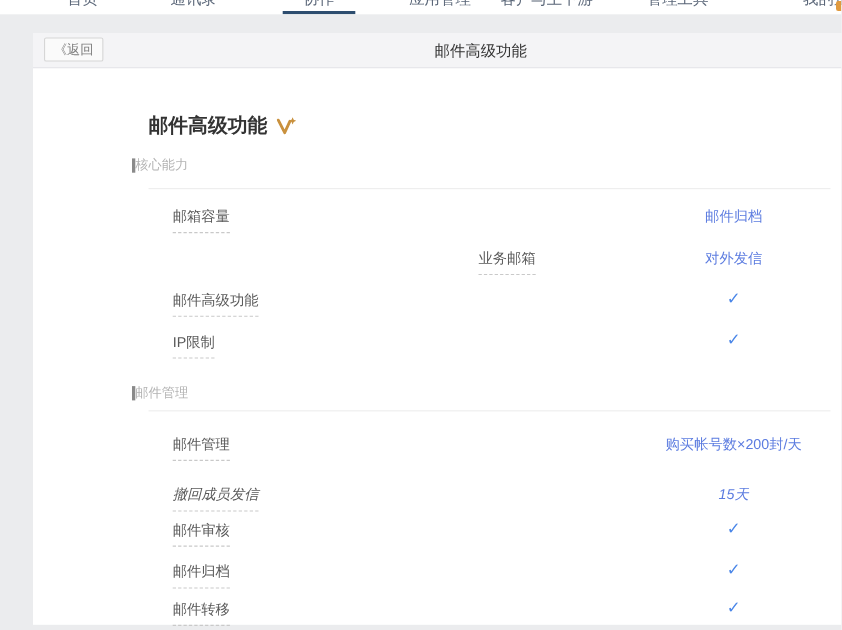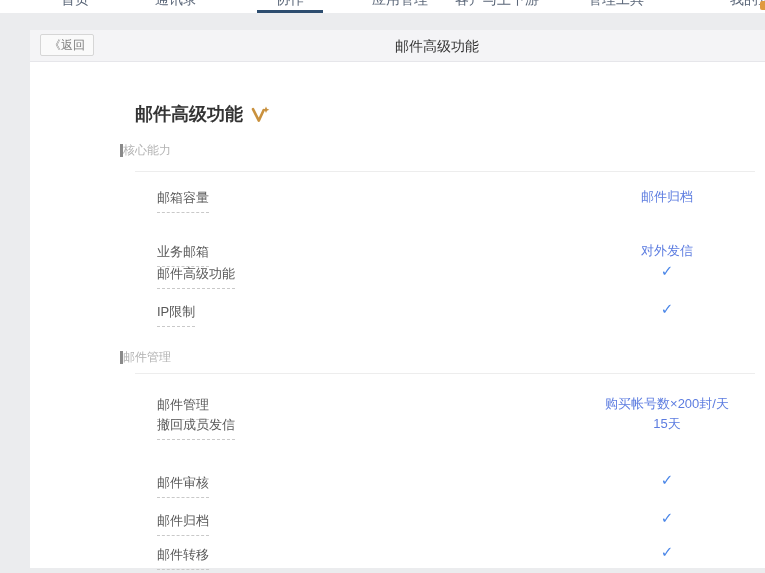--- a/index.html
+++ b/index.html
@@ -99,25 +99,25 @@
     position: absolute; left: 510px; top: 0;
     transform: translateX(-50%);
     font-size: 13px; white-space: nowrap;
   }
   .row-value.link { color: #5c7ce0; cursor: pointer; }
   .row-value.check {
     color: #4a86e8; font-size: 15px; font-weight: bold; top: -2px;
   }
 
   .r-s1-0 { top: 158px; }
-  .r-s1-1 { top: 212px; }
+  .r-s1-1 { top: 196px; text-align: center; }
   .r-s1-2 { top: 234px; }
   .r-s1-3 { top: 272px; }
   .r-s2-0 { top: 365px; }
-  .r-s2-1 { top: 385px; }
+  .r-s2-1 { top: 411px; font-style: italic; }
   .r-s2-2 { top: 443px; }
   .r-s2-3 { top: 481px; }
   .r-s2-4 { top: 515px; }
 </style>
 </head>
 <body>
 
 <div class="stage">
 
   <div class="tabbar">

